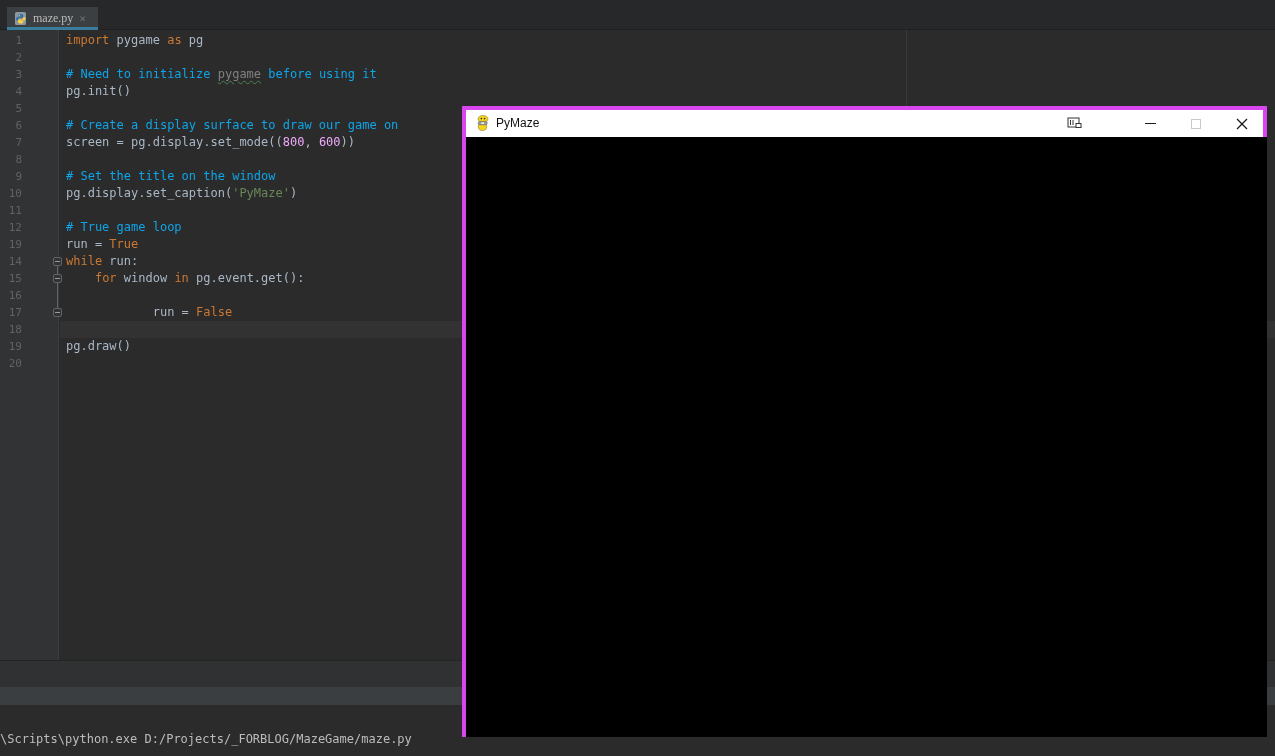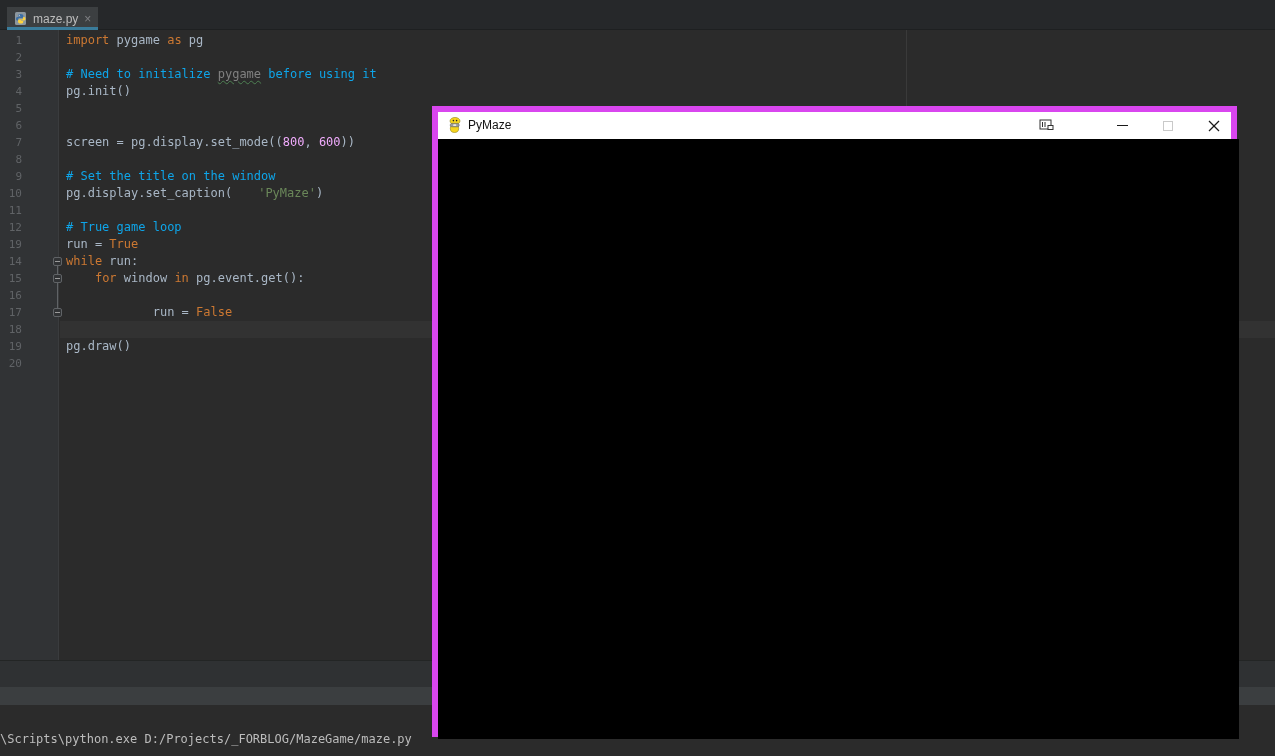--- a/index.html
+++ b/index.html
@@ -2,21 +2,21 @@
 <html><head>
 <meta charset="utf-8">
 <style>
   * { margin:0; padding:0; box-sizing:border-box; }
   html,body { width:1275px; height:756px; overflow:hidden; background:#2b2b2b;
               font-family:"Liberation Sans", sans-serif; }
   .stage { position:relative; width:1275px; height:756px; overflow:hidden; }
 
   
   .tabbar { position:absolute; left:0; top:0; width:1275px; height:30px;
-            background:#26282a; border-bottom:1px solid #1e2021; }
+            background:#26282a; border-bottom:1px solid #1e2021;font-family:Liberation Serif, serif; }
   .tab { position:absolute; left:7px; top:7px; height:23px; width:91px;
          background:#3c3f41; display:flex; align-items:center; padding:0 6px; cursor:default; }
   .tab-underline { position:absolute; left:0; bottom:0; width:100%; height:3px; }
   .tab-label { color:#bcbcbc; font-size:12px; margin:0 6px 0 5px; white-space:nowrap; }
   .tab-close { color:#7f8084; font-size:12px; line-height:12px; }
 
   
   .editor { position:absolute; left:0; top:30px; width:1275px; height:630px; background:#2b2b2b; }
   .gutter-bg { position:absolute; left:0; top:0; width:59px; height:630px;
                background:#313335; border-right:1px solid #3a3c3e; }
@@ -25,40 +25,40 @@
   .code-rows { position:absolute; left:0; top:2px; width:100%; }
   .code-row { position:relative; height:17px; }
   .line-num { position:absolute; left:0; top:0; width:22px; text-align:right;
               font:11px "DejaVu Sans Mono", monospace; line-height:17px; color:#606366; }
   .code-text { position:absolute; left:66px; top:0; white-space:pre;
                font:12px "DejaVu Sans Mono", monospace; line-height:17px; color:#a9b7c6; }
   .tok-kw  { color:#cc7832; }
   .tok-txt { color:#a9b7c6; }
   .tok-cmt { color:#0ea5e9; }
   .tok-num { color:#f0abfc; }
-  .tok-str { color:#6a8759;margin-left:26px; }
+  .tok-str { color:#6a8759; }
   .tok-typo{ color:#808080; text-decoration:underline wavy #4e8052 1px; text-underline-offset:2px; }
   .fold-box { position:absolute; left:53px; width:9px; height:9px; background:#313335;
               border:1px solid #606366; border-radius:2px; }
   .fold-box::after { content:""; position:absolute; left:1px; right:1px; top:3px; height:1px; background:#9b9b9b; }
   .fold-line { position:absolute; left:57px; width:1px; background:#606366; }
 
   
   .panel-gap { position:absolute; left:0; top:660px; width:1275px; height:27px;
                background:#2f3133; border-top:1px solid #232525; }
   .panel-header { position:absolute; left:0; top:687px; width:1275px; height:18px; background:#3b3e40; }
   .console { position:absolute; left:0; top:705px; width:1275px; height:51px; background:#2b2b2b;margin-top:19px; }
   .console-line { position:absolute; left:0; top:8px; white-space:pre;
                   font:12px "DejaVu Sans Mono", monospace; color:#bcbcbc; }
   .console-link { position:absolute; left:-5px; top:42px; white-space:pre;
                   font:12px "DejaVu Sans Mono", monospace; color:#4f83b6; cursor:pointer; }
 
   
-  .pygame-window { position:absolute; left:432px; top:106px; width:805px; height:631px;
-                   border:6px solid #d946ef; background:#000; z-index:10; }
+  .pygame-window { position:absolute; left:462px; top:106px; width:805px; height:631px;
+                   border:4px solid #d946ef; background:#000; z-index:10; }
   .pg-titlebar { position:relative; width:100%; height:27px; background:#ffffff; }
   .pg-title { position:absolute; left:30px; top:0; line-height:27px; font-size:12px; color:#111; }
   .pg-icon { position:absolute; left:9px; top:5px; width:16px; height:16px; }
   .pg-btn { position:absolute; top:0; height:27px; display:flex; align-items:center; justify-content:center; }
   .btn-monitor { left:597px; width:24px; }
   .btn-min { left:672px; width:24px; }
   .btn-min .dash { width:11px; height:1px; background:#1a1a1a; }
   .btn-max { left:718px; width:24px; }
   .btn-max .sq { width:10px; height:10px; border:1px solid #c9c9c9; }
   .btn-close { left:764px; width:24px; }
@@ -103,20 +103,21 @@
         <div class="code-row">
           <span class="line-num">4</span>
           <span class="code-text"><span class="tok-txt">pg.init()</span></span>
         </div>
         <div class="code-row">
           <span class="line-num">5</span>
           <span class="code-text"></span>
         </div>
         <div class="code-row">
           <span class="line-num">6</span>
+          <span class="code-text"><span class="tok-cmt"># Create a display surface to draw our game on</span></span>
         </div>
         <div class="code-row">
           <span class="line-num">7</span>
           <span class="code-text"><span class="tok-txt">screen = pg.display.set_mode((</span><span class="tok-num">800</span><span class="tok-txt">, </span><span class="tok-num">600</span><span class="tok-txt">))</span></span>
         </div>
         <div class="code-row">
           <span class="line-num">8</span>
           <span class="code-text"></span>
         </div>
         <div class="code-row">

